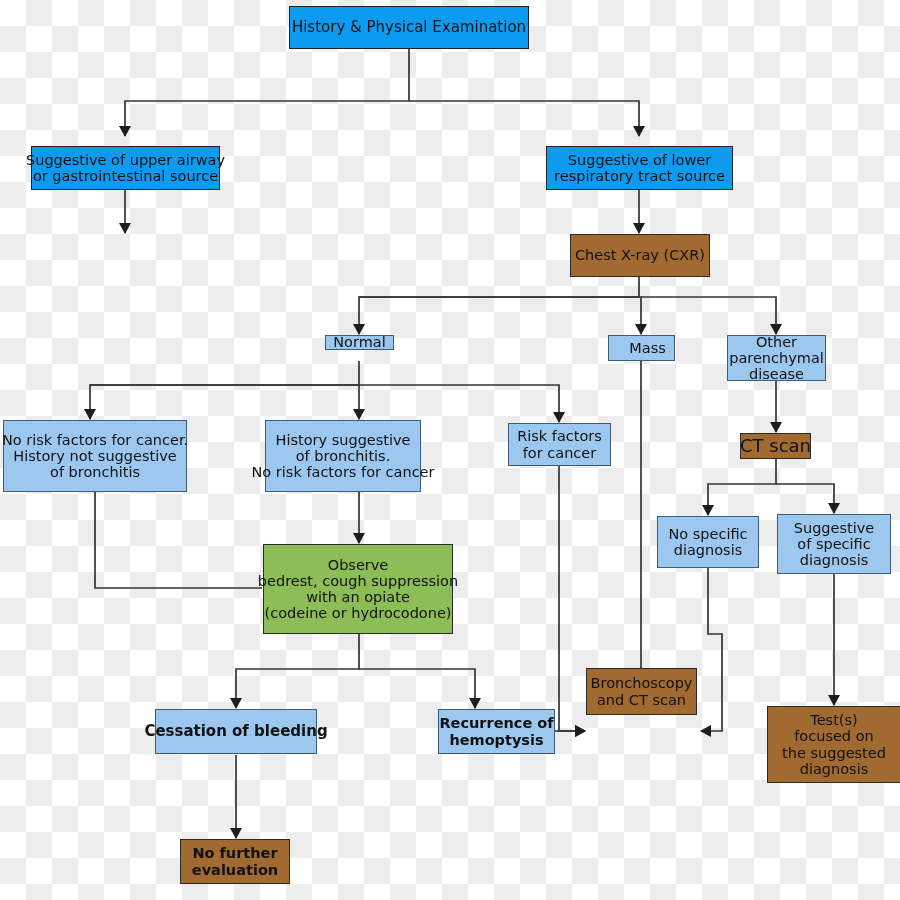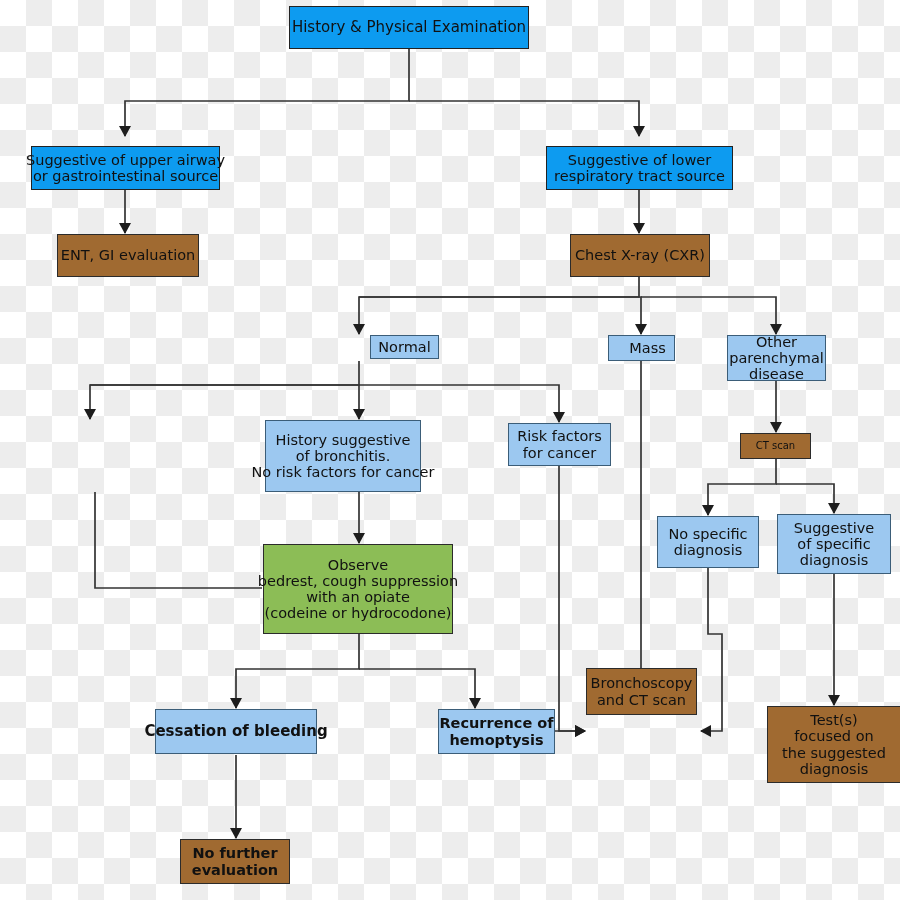--- a/index.html
+++ b/index.html
@@ -36,21 +36,21 @@
     z-index:5;
   }
   .node .lbl{display:block;}
   .blue-strong{background:#0d9bf0;border-color:#222;align-items:center;}
   .blue-light{background:#9cc8f0;border-color:#3b5d78;}
   .brown{background:#a06a31;border-color:#2b2b2b;}
   .green{background:#8cbd56;border-color:#2b2b2b;}
   .bold{font-weight:bold;}
   .f15{font-size:15px;}
   .f14{font-size:14.5px;}
-  .f13{font-size:10px;}
+  .f13{font-size:18px;}
 </style>
 </head>
 <body>
 
 <div id="canvas">
 
   <svg id="edges" viewBox="0 0 900 900">
     <defs>
       <marker id="arrow" viewBox="0 0 12 12" refX="10" refY="6" markerWidth="7.2" markerHeight="7.2" orient="auto-start-reverse">
         <path d="M 0 0 L 11 6 L 0 12 z" fill="#1d1d1d"></path>
@@ -110,44 +110,48 @@
     </div>
   </div>
 
   <div class="node blue-strong f14" style="left:546px;top:146px;width:187px;height:44px;">
     <div>
       <span class="lbl">Suggestive of lower</span>
       <span class="lbl">respiratory tract source</span>
     </div>
   </div>
 
-  <div class="node brown f14" style="left:57px;top:234px;width:142px;height:43px;">
-    <span class="lbl">ENT, GI evaluation</span>
-  </div>
 
   <div class="node brown f14" style="left:570px;top:234px;width:140px;height:43px;">
     <span class="lbl">Chest X-ray (CXR)</span>
   </div>
 
-  <div class="node blue-light f14" style="left:325px;top:335px;width:69px;height:24px;margin-left:45px;">
+  <div class="node blue-light f14" style="left:325px;top:335px;width:69px;height:15px;">
     <span class="lbl">Normal</span>
   </div>
 
   <div class="node blue-light f14" style="left:608px;top:335px;width:67px;height:26px;padding-left:12px;">
     <span class="lbl">Mass</span>
   </div>
 
   <div class="node blue-light f14" style="left:727px;top:335px;width:99px;height:46px;">
     <div>
       <span class="lbl">Other</span>
       <span class="lbl">parenchymal</span>
       <span class="lbl">disease</span>
     </div>
   </div>
 
+  <div class="node blue-light f14" style="left:3px;top:420px;width:184px;height:72px;">
+    <div>
+      <span class="lbl">No risk factors for cancer.</span>
+      <span class="lbl">History not suggestive</span>
+      <span class="lbl">of bronchitis</span>
+    </div>
+  </div>
 
   <div class="node blue-light f14" style="left:265px;top:420px;width:156px;height:72px;">
     <div>
       <span class="lbl">History suggestive</span>
       <span class="lbl">of bronchitis.</span>
       <span class="lbl">No risk factors for cancer</span>
     </div>
   </div>
 
   <div class="node blue-light f14" style="left:508px;top:423px;width:103px;height:43px;">

